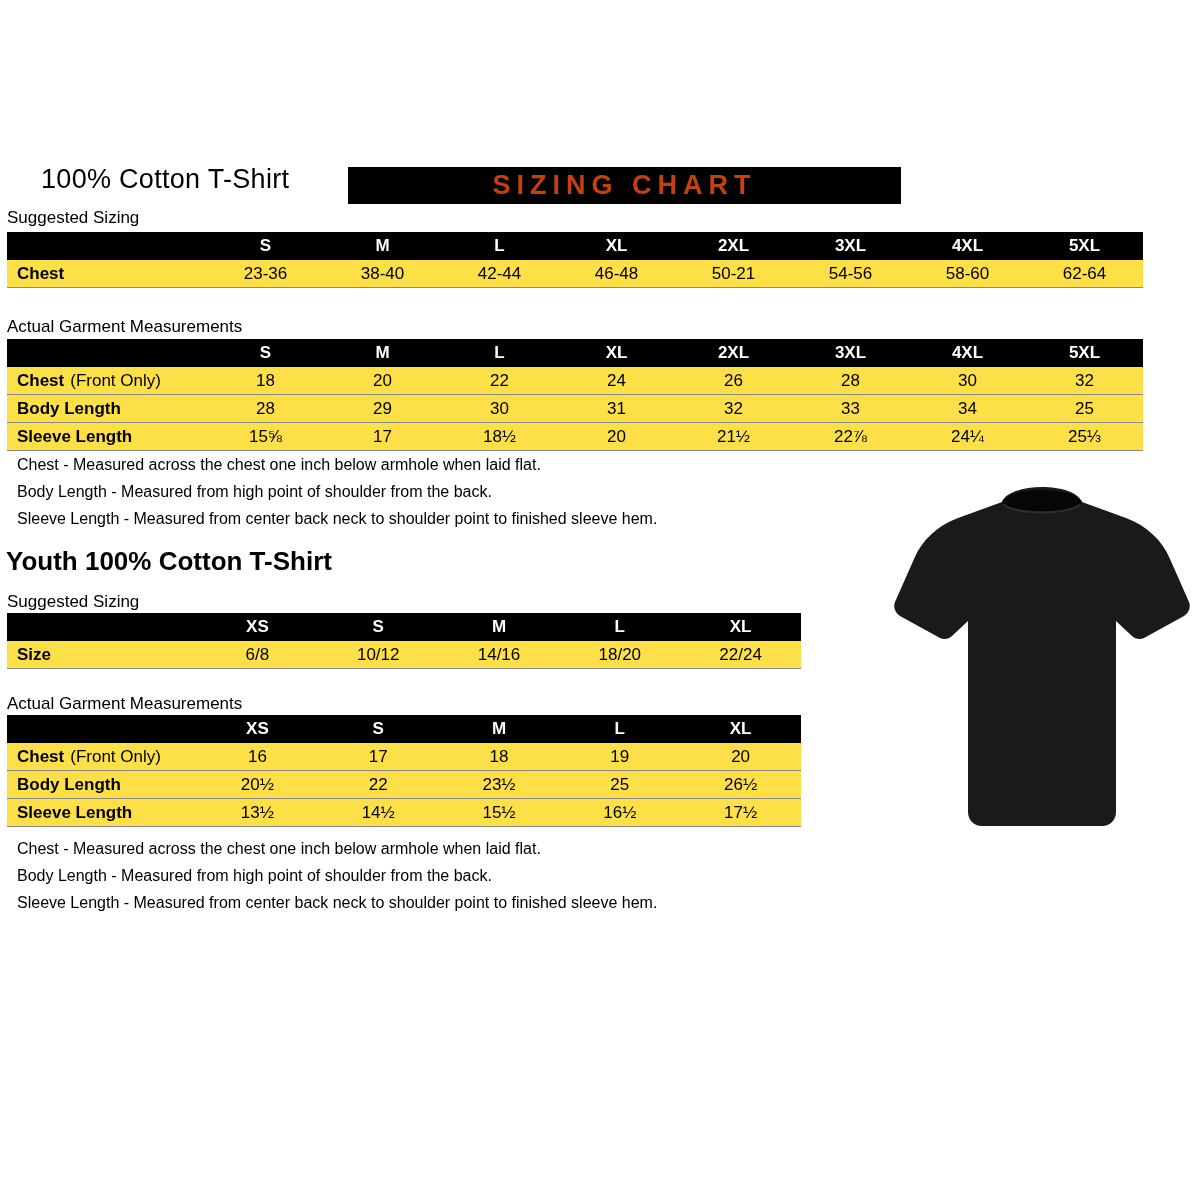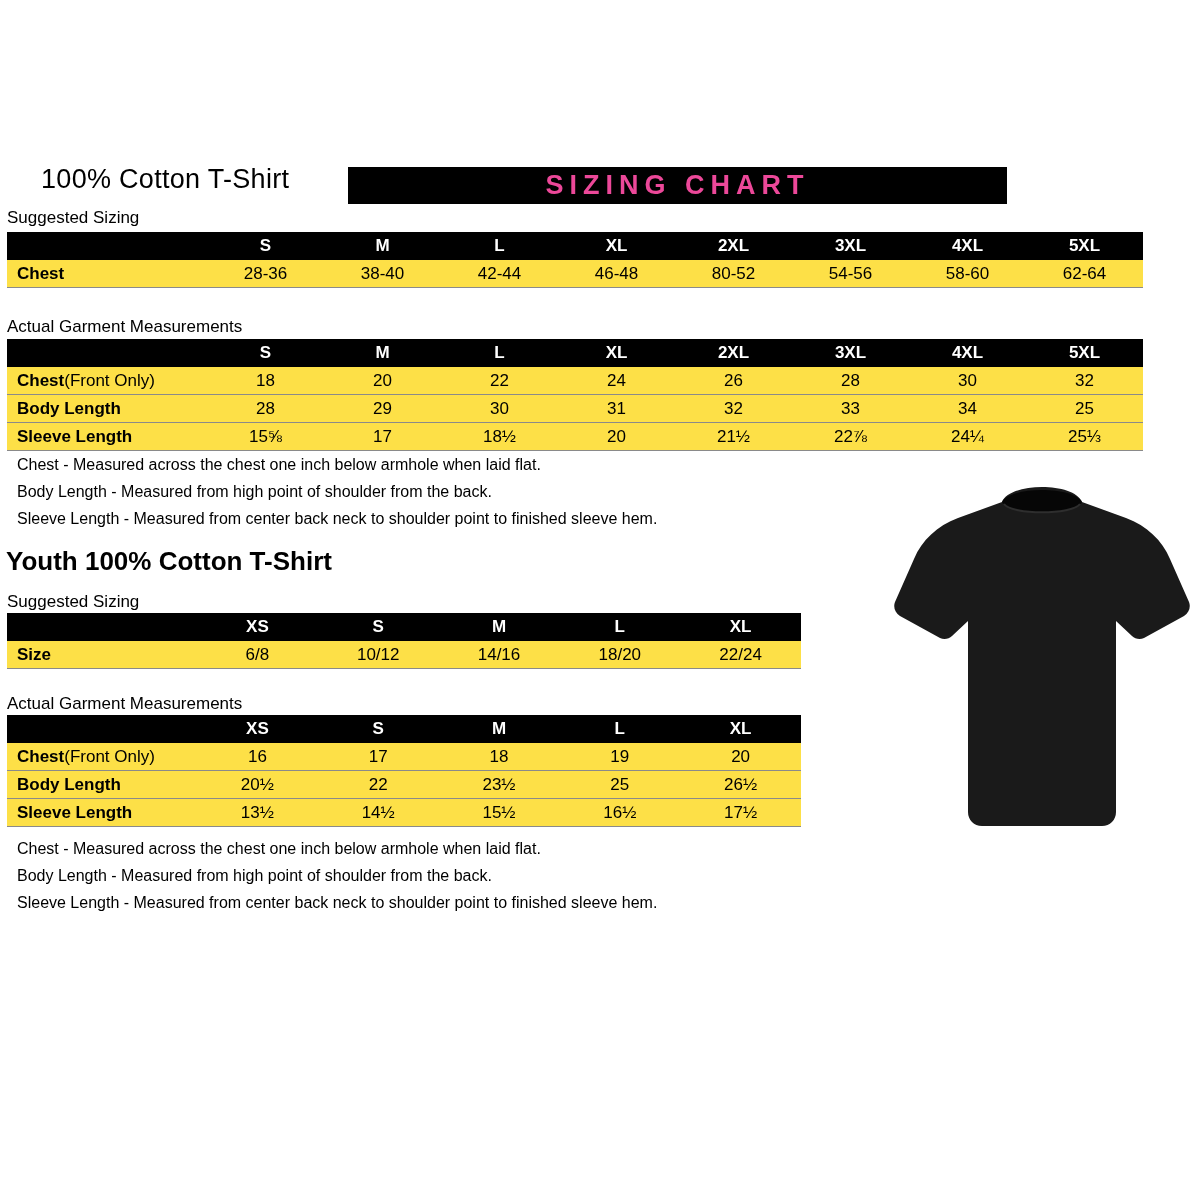--- a/index.html
+++ b/index.html
@@ -2,41 +2,41 @@
 <html><head>
 <meta charset="utf-8">
 <style>
   html,body { margin:0; padding:0; background:#fff; }
   .page {
     position:relative; width:1200px; height:1200px; background:#ffffff;
     font-family:"Liberation Sans", sans-serif; color:#000; overflow:hidden;
   }
   .title { position:absolute; left:13px; top:164px; font-size:27px; letter-spacing:.3px;margin-left:28px; }
   .banner {
-    position:absolute; left:348px; top:167px; width:659px; height:37px;
-    background:#000; color:#ec4899; font-weight:bold; font-size:27px;
+    position:absolute; left:348px; top:167px; width:553px; height:37px;
+    background:#000; color:#c2410c; font-weight:bold; font-size:27px;
     letter-spacing:6px; text-align:center; line-height:37px;
   }
   .section-label { position:absolute; left:7px; font-size:17px; }
   .youth-title { position:absolute; left:6px; top:546px; font-size:26px; font-weight:bold; }
 
   .tbl { position:absolute; left:7px; display:grid; grid-auto-rows:28px; }
   .tbl.adult { width:1136px; grid-template-columns:200px repeat(8,1fr); }
   .tbl.youth { width:794px; grid-template-columns:190px repeat(5,1fr); }
   .h {
     background:#000; color:#fff; font-weight:bold; font-size:17px;
     display:flex; align-items:center; justify-content:center;
   }
   .cell {
     font-size:17px; display:flex; align-items:center; justify-content:center;
     border-bottom:1px solid #8a8a8a; background:#fde047;
   }
   .lbl { justify-content:flex-start; padding-left:10px; }
   .lbl .main { font-weight:bold; }
-  .lbl .suffix { font-weight:normal; }
+  .lbl .suffix { font-weight:normal;padding-left:6px; }
 
   .notes { position:absolute; left:13px; font-size:16px; }
   .notes p { margin:0 0 10px 4px; line-height:17px; }
 
   .tshirt { position:absolute; left:892px; top:474px; width:300px; height:358px; }
 </style>
 </head>
 <body>
 
 <div class="page">
@@ -52,25 +52,25 @@
     <div class="h">M</div>
     <div class="h">L</div>
     <div class="h">XL</div>
     <div class="h">2XL</div>
     <div class="h">3XL</div>
     <div class="h">4XL</div>
     <div class="h">5XL</div>
     <div class="cell lbl">
         <span class="main">Chest</span>
       </div>
-    <div class="cell">28-36</div>
+    <div class="cell">23-36</div>
     <div class="cell">38-40</div>
     <div class="cell">42-44</div>
     <div class="cell">46-48</div>
-    <div class="cell">80-52</div>
+    <div class="cell">50-21</div>
     <div class="cell">54-56</div>
     <div class="cell">58-60</div>
     <div class="cell">62-64</div>
   </div>
 
   <div class="section-label" style="top:317px">Actual Garment Measurements</div>
 
   <div class="tbl adult" style="top:339px">
     <div class="h"></div>
     <div class="h">S</div>

